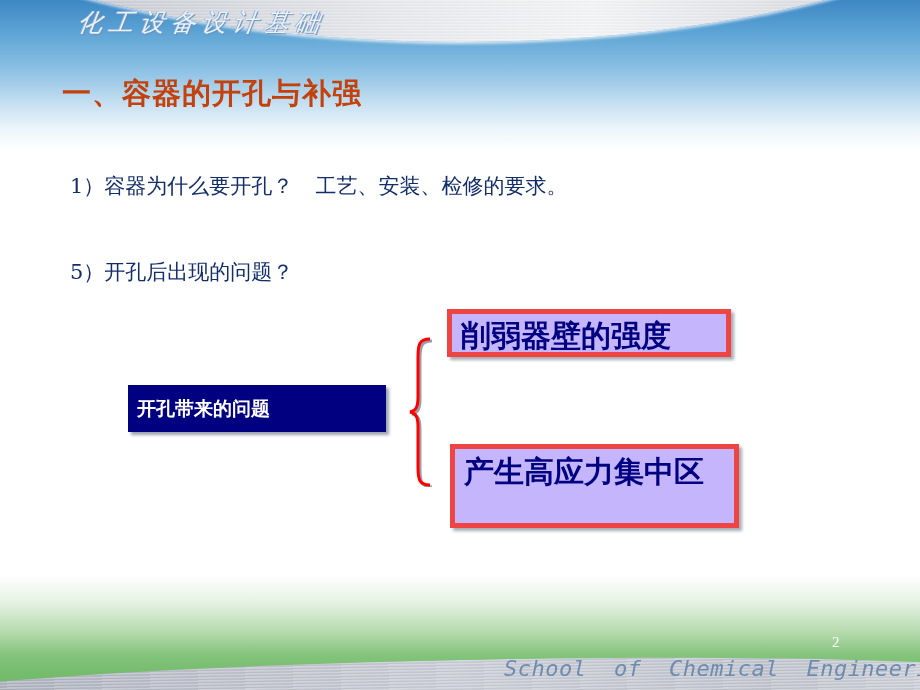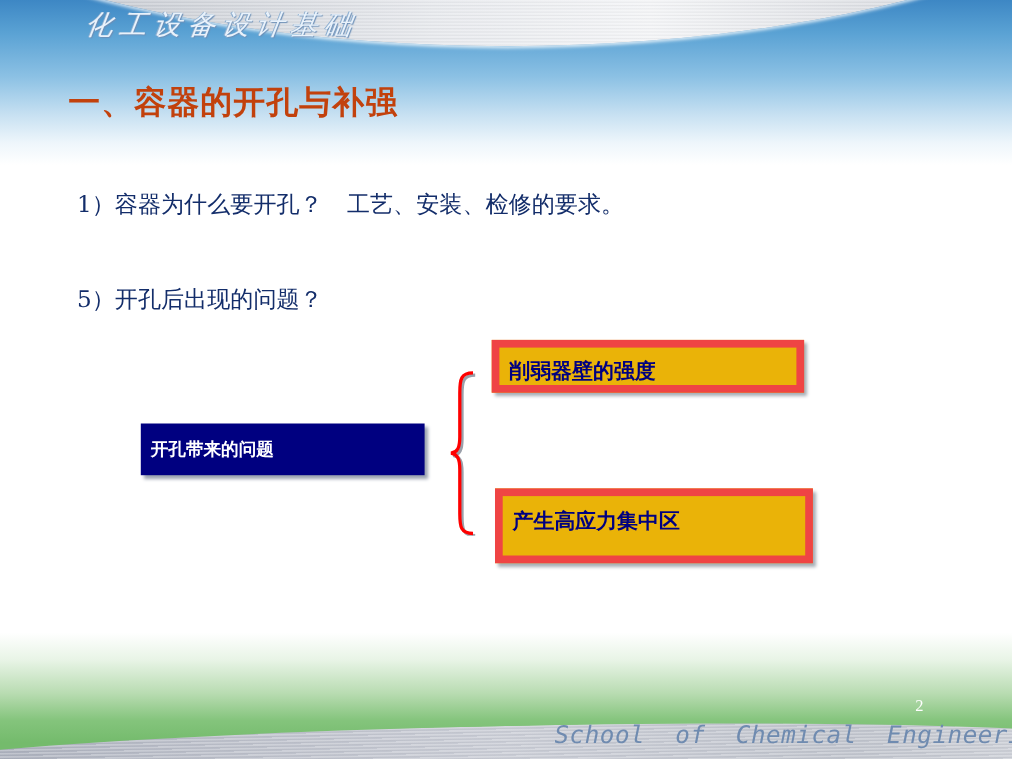--- a/index.html
+++ b/index.html
@@ -65,31 +65,31 @@
       position: absolute; left: 70px;
       font-family: "DejaVu Serif", serif; font-size: 21px; color: #132d6a;
     }
     .q1 { top: 172px; text-align: right; }
     .q2 { top: 258px; }
     .q-answer { margin-left: 22px; }
 
     .main-box {
       position: absolute; left: 128px; top: 385px; width: 258px; height: 47px;
       background: #000080; box-shadow: 3px 3px 3px #9ba3b0;
-      color: #ffffff; font-size: 16px; line-height: 47px; padding-left: 9px; box-sizing: border-box;
+      color: #ffffff; font-size: 19px; line-height: 47px; padding-left: 9px; box-sizing: border-box;
       font-family: "DejaVu Sans", sans-serif; font-weight: bold;
     }
     .sub-box {
-      position: absolute; background: #eab308; box-shadow: 3px 3px 3px #a7aeb6;
-      border: 7px solid #ef4444;
-      color: #000080; font-size: 19px; font-weight: bold;
+      position: absolute; background: #c4b5fd; box-shadow: 3px 3px 3px #a7aeb6;
+      border: 5px solid #ef4444;
+      color: #000080; font-size: 30px; font-weight: bold;
       font-family: "DejaVu Sans", sans-serif; box-sizing: border-box; padding-left: 9px;
     }
     .sub-a { left: 447px; top: 309px; width: 284px; height: 48px; line-height: 44px; }
-    .sub-b { left: 450px; top: 444px; width: 289px; height: 68px; padding-top: 8px; line-height: 30px; }
+    .sub-b { left: 450px; top: 444px; width: 289px; height: 84px; padding-top: 8px; line-height: 30px; }
 
     .brace { position: absolute; left: 405px; top: 335px; width: 30px; height: 152px; }
   </style>
 </head>
 <body>
 
 <div class="slide">
   <div class="top-blue"></div>
   <div class="top-silver"></div>
   <div class="course-title">化工设备设计基础</div>

